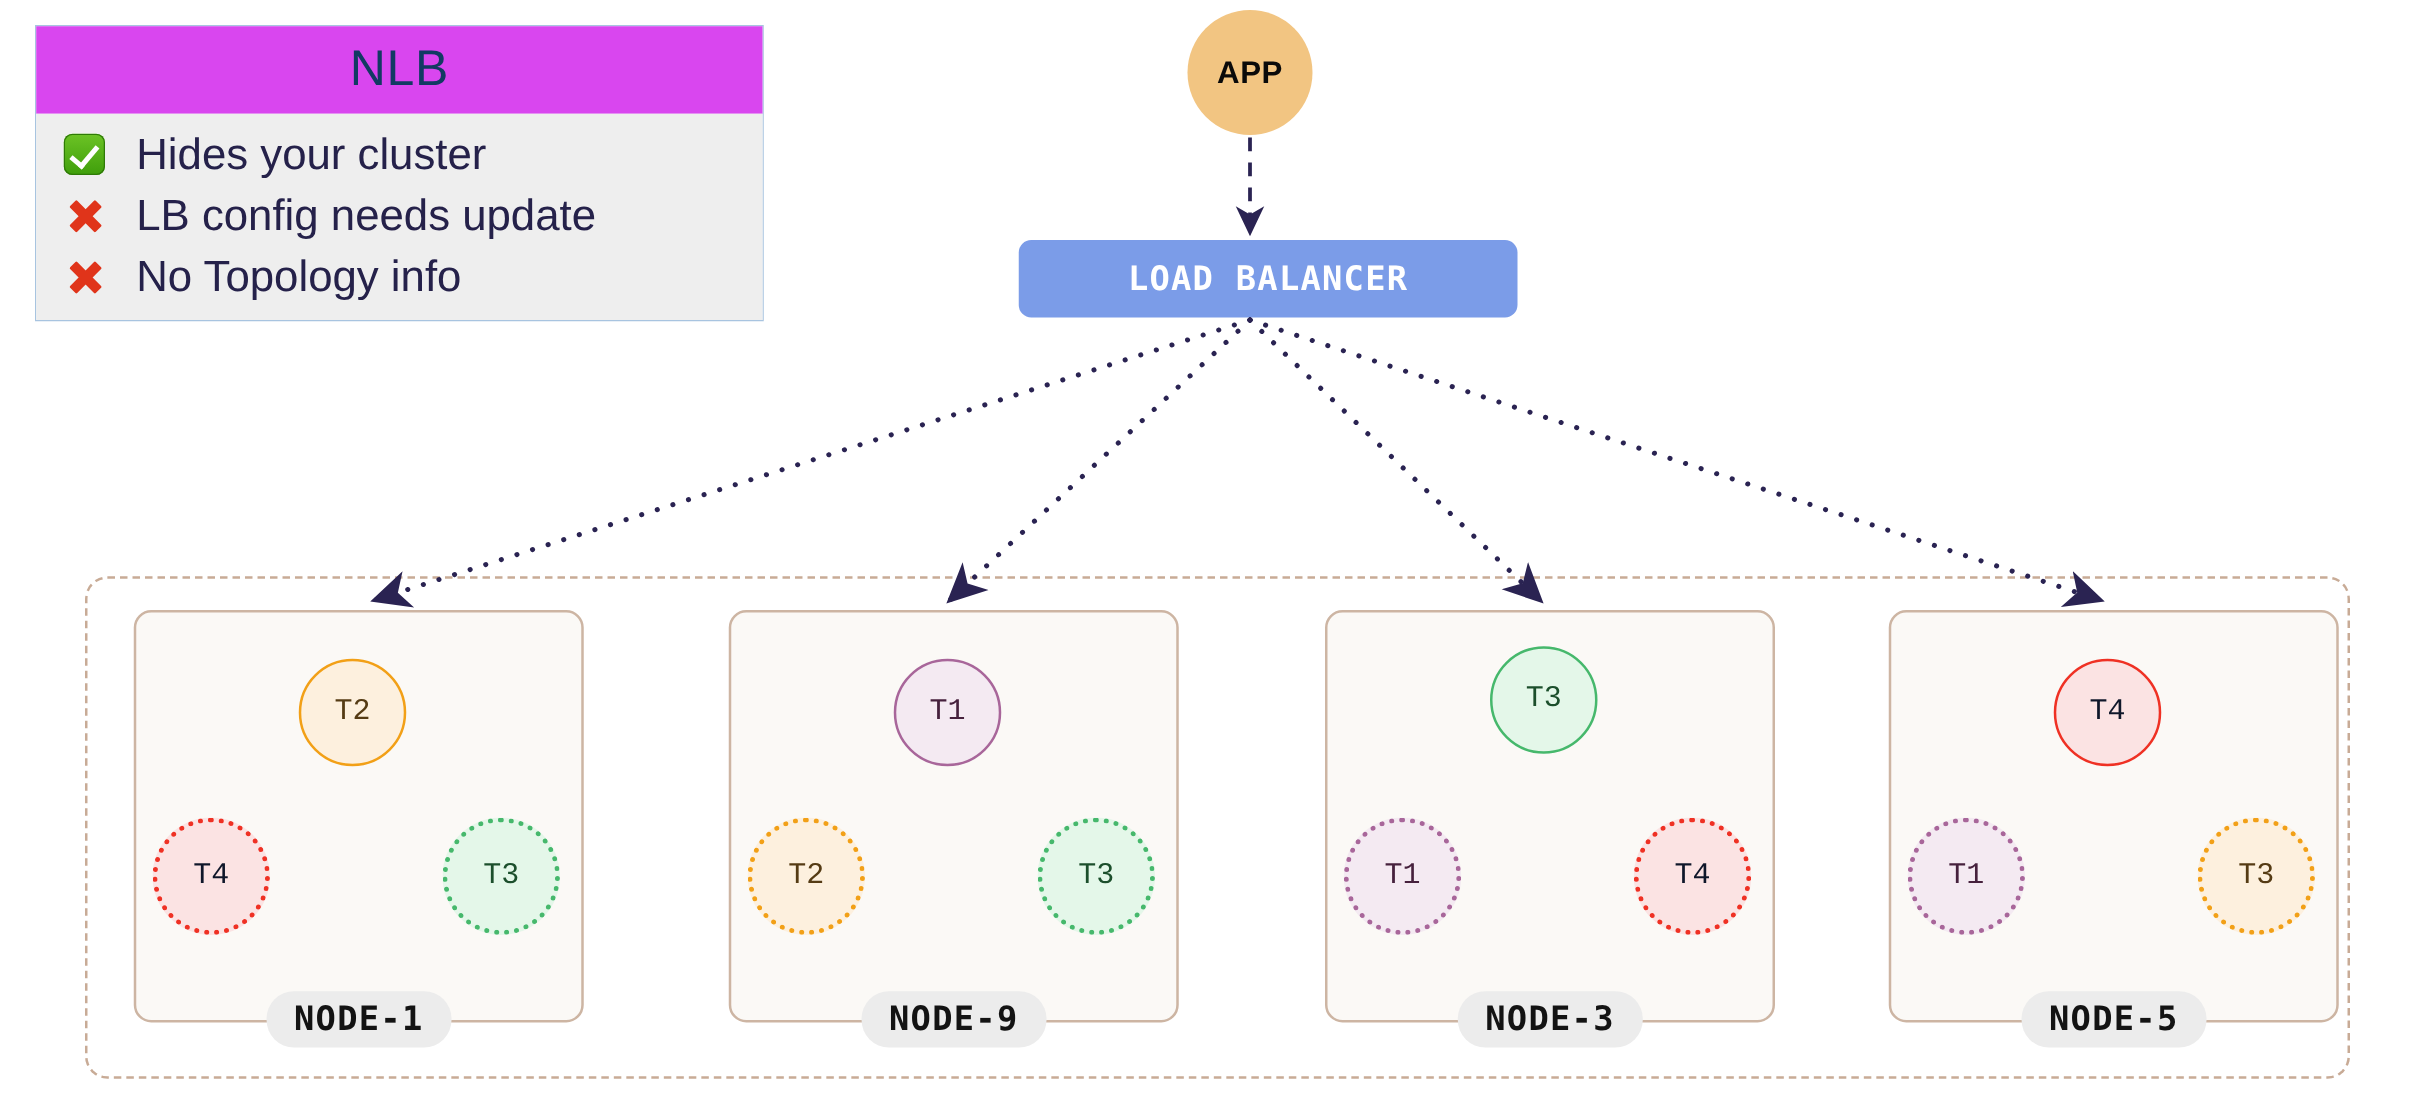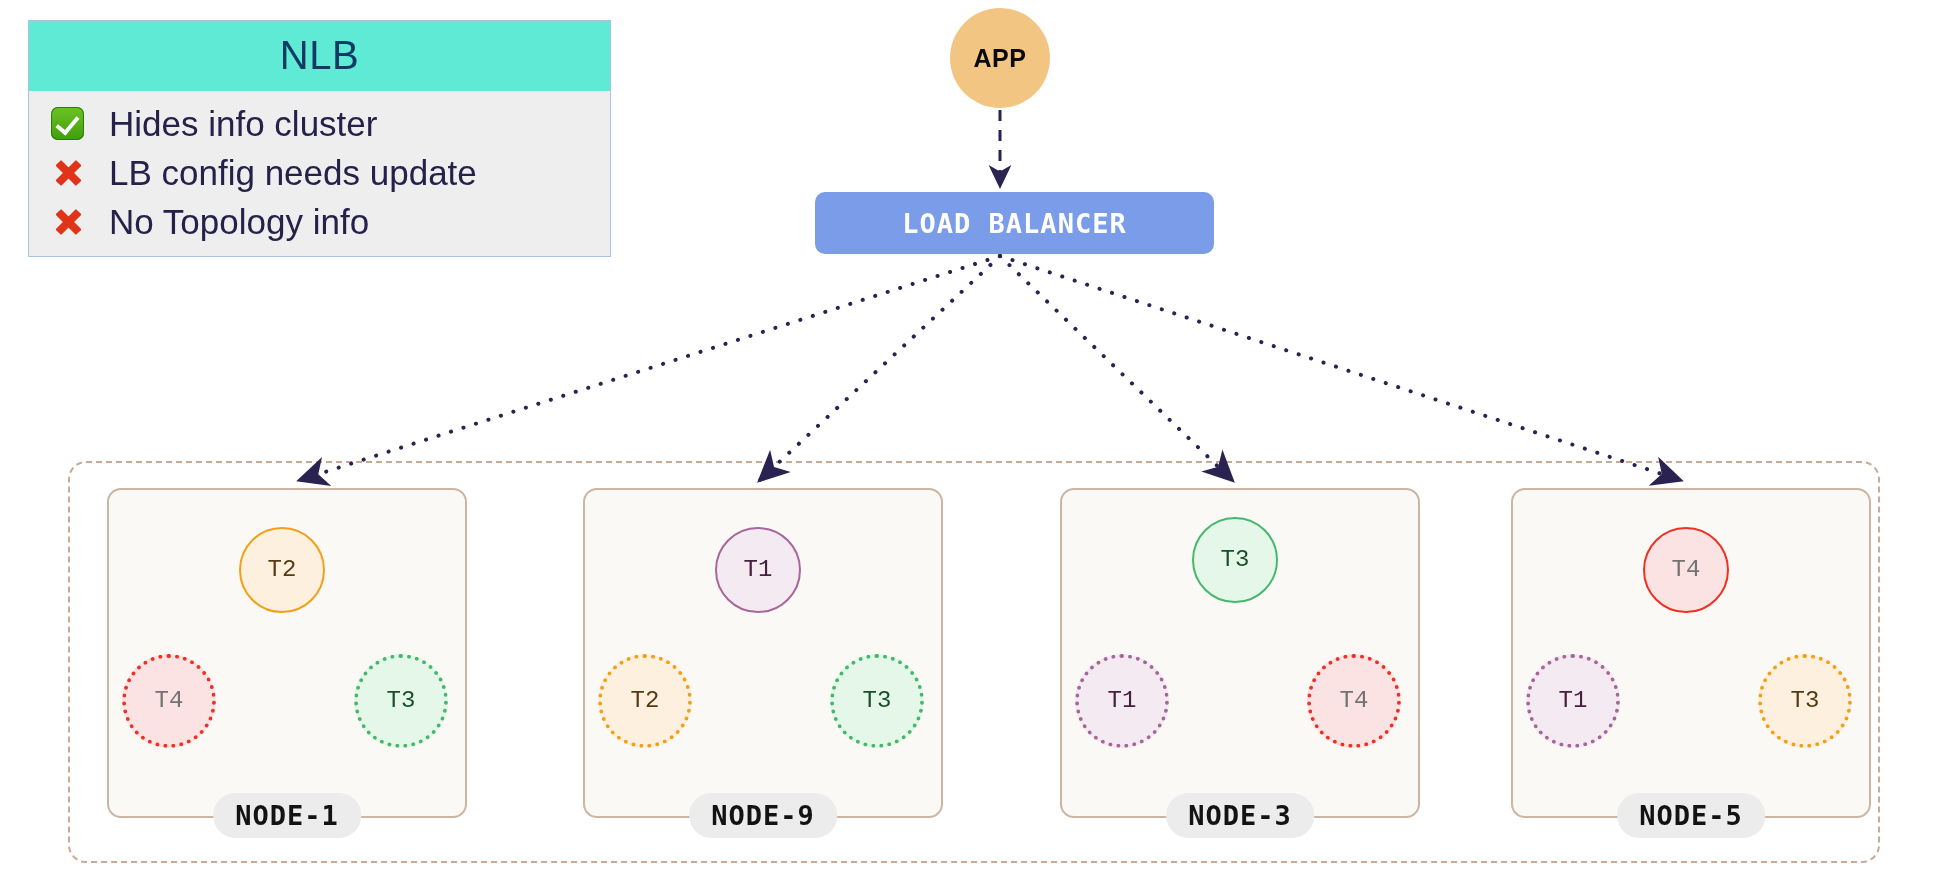--- a/index.html
+++ b/index.html
@@ -20,21 +20,21 @@
   .nlb-box {
     position: absolute;
     left: 28px;
     top: 20px;
     width: 583px;
     border: 1px solid #a8c4e0;
     box-sizing: border-box;
     background: #ffffff;
   }
   .nlb-header {
-    background: #5eead4;
+    background: #d946ef;
     text-align: center;
     padding: 14px 0 16px 0;
   }
   .nlb-title {
     font-size: 40px;
     color: #123a63;
     font-weight: 400;
     letter-spacing: 0.5px;
     line-height: 1;
   }
@@ -210,21 +210,21 @@
   }
 
   
   .c-orange { background: #fdf0de; border-color: #f2a017; }
   .c-orange .shard-label { color: #553b14; }
   .c-purple { background: #f4eaf2; border-color: #a8669a; }
   .c-purple .shard-label { color: #46213d; }
   .c-green  { background: #e4f7e9; border-color: #46b86c; }
   .c-green  .shard-label { color: #1c4f2c; }
   .c-red    { background: #fbe3e3; border-color: #ef3124; }
-  .c-red    .shard-label { color: #737373; }
+  .c-red    .shard-label { color: #0f172a; }
 
   
   .arrows {
     position: absolute;
     left: 0;
     top: 0;
     width: 1941px;
     height: 875px;
     pointer-events: none;
   }
@@ -237,21 +237,21 @@
   <div class="nlb-box">
     <div class="nlb-header">
       <div class="nlb-title">NLB</div>
     </div>
     <div class="nlb-body">
 
       <div class="nlb-item">
         <span class="nlb-icon">
             <span class="ic-check"></span>
           </span>
-        <span class="nlb-label">Hides info cluster</span>
+        <span class="nlb-label">Hides your cluster</span>
       </div>
 
       <div class="nlb-item">
         <span class="nlb-icon">
             <span class="ic-x"></span>
           </span>
         <span class="nlb-label">LB config needs update</span>
       </div>
 
       <div class="nlb-item">

